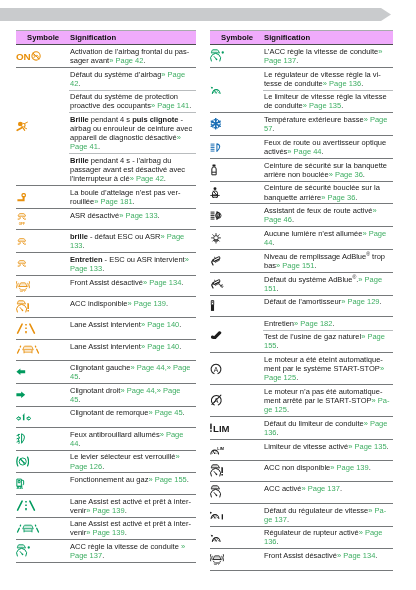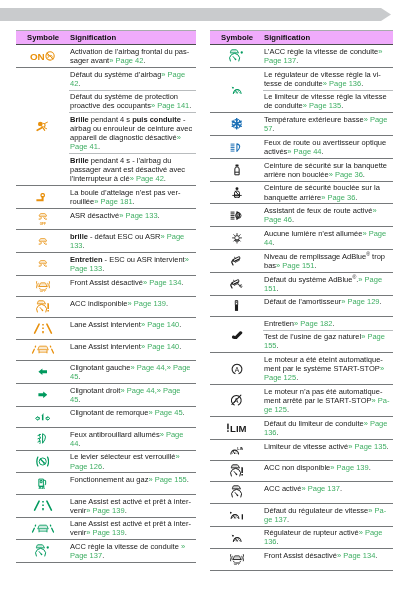--- a/index.html
+++ b/index.html
@@ -44,21 +44,21 @@
     border-bottom: 1.3px solid #4a4c4e;
     vertical-align: middle;
   }
   th.h.sym  { padding-left: 11px; }
   th.h.mean { padding-left: 1px; }
 
   td.sym {
     width: 53px; vertical-align: middle; text-align: center;
     padding: 0; border-bottom: 0.8px solid #76797b;
   }
-  td.sym .icbox { display:flex; align-items:center; justify-content:center; min-height: 20.3px; }
+  td.sym .icbox { display:flex; align-items:center; min-height: 20.3px; }
   td.mean {
     vertical-align: top; padding: 1.8px 3.0px 1.8px 1px;
     font-size: 7.5px; line-height: 9.1px; color: #1a1a1a;
     border-bottom: 1.2px solid #76797b;
   }
   td.mean.sub { border-bottom: .8px solid #b9bcbe; }
   b.bold { font-weight: bold; text-align: right; }
   span.lnk { color: #3fae63; }
   sup.reg { font-size: 5.2px; vertical-align: super; line-height: 0; }
   .icw { display:inline-block; line-height:0; }
@@ -117,21 +117,21 @@
                     <path d="M8.3 7.6 l2.3 1.1" stroke="#e8900c" stroke-width="0.95" stroke-linecap="round"></path>
                   </svg></span>
               </span>
             </td>
             <td class="mean sub"><span>Défaut du système d’airbag</span><span class="lnk">» Pa­ge 42</span><span>.</span></td>
           </tr>
           <tr>
             <td class="mean sub"><span>Défaut du système de protection proactive des occupants</span><span class="lnk">» Pa­ge 141</span><span>.</span></td>
           </tr>
           <tr>
-            <td class="mean sub"><b class="bold">Brille</b><span> pendant 4 s </span><b class="bold">puis conduite</b><span> - air­bag ou enrouleur de ceinture avec appareil de diagnostic désactivé</span><span class="lnk">» Pa­ge 41</span><span>.</span></td>
+            <td class="mean sub"><b class="bold">Brille</b><span> pendant 4 s </span><b class="bold">puis clignote</b><span> - air­bag ou enrouleur de ceinture avec appareil de diagnostic désactivé</span><span class="lnk">» Pa­ge 41</span><span>.</span></td>
           </tr>
           <tr>
             <td class="mean"><b class="bold">Brille</b><span> pendant 4 s - l’airbag du passa­ger avant est désactivé avec l’inter­rupteur à clé</span><span class="lnk">» Pa­ge 42</span><span>.</span></td>
           </tr>
           <tr>
             <td class="sym" rowspan="1">
               <span class="icbox">
                 <span class="icw"><svg viewBox="0 0 15 9" width="15" height="9" xmlns="http://www.w3.org/2000/svg">
                     <path d="M1.4 7.3 H7.6 V3.1" fill="none" stroke="#e8900c" stroke-width="2.0"></path>
                     <circle cx="7.7" cy="2.3" r="1.75" fill="none" stroke="#e8900c" stroke-width="1.25"></circle>

